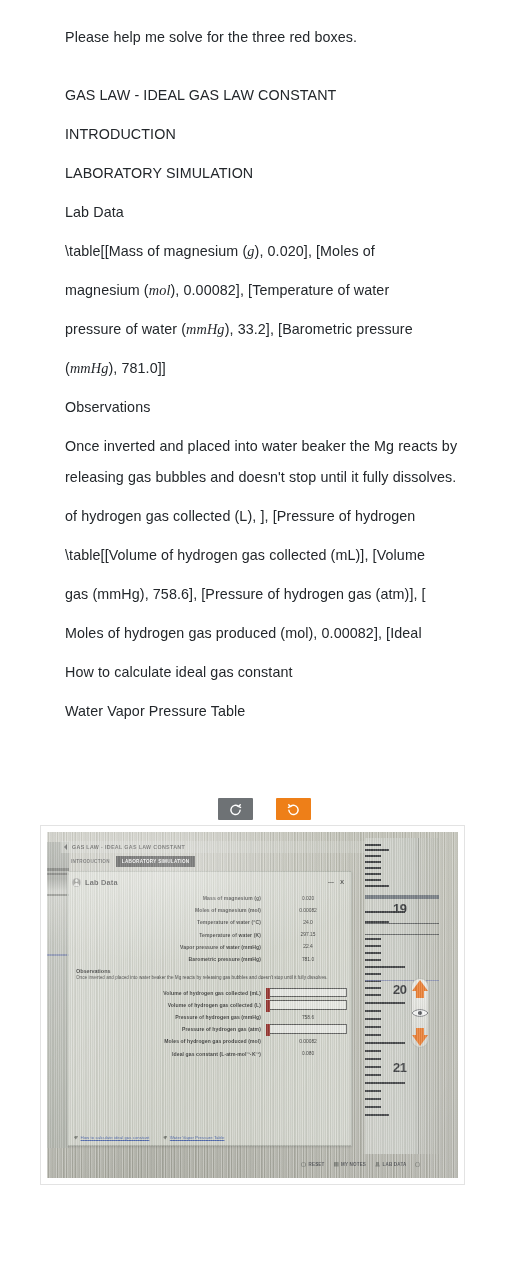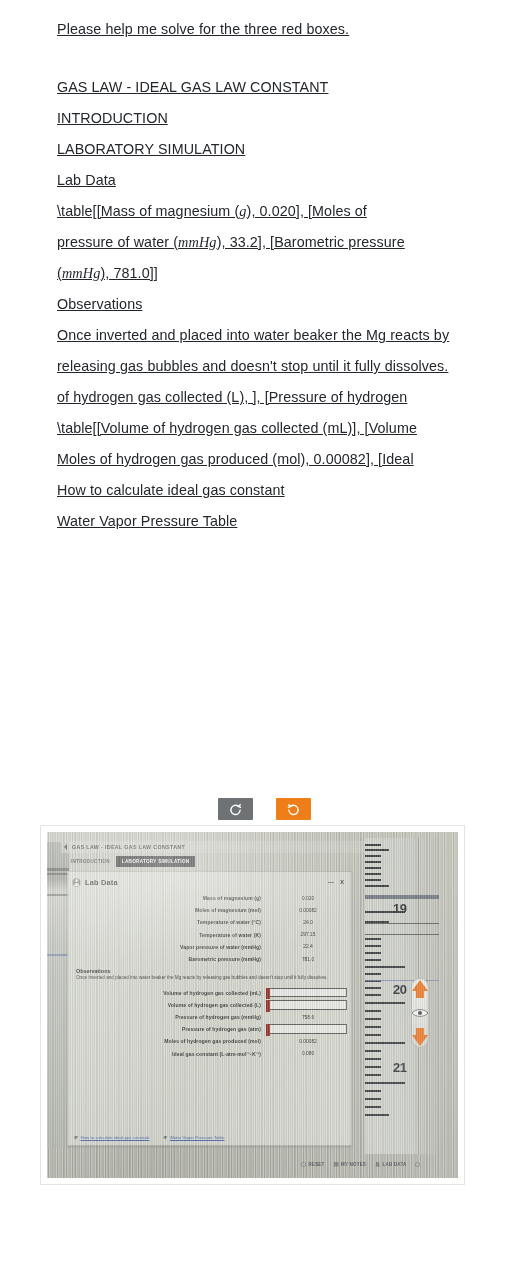--- a/index.html
+++ b/index.html
@@ -15,21 +15,21 @@
 
   
   .qtext {
     padding: 14px 34px 0 57px;
     font-size: 14.3px;
     line-height: 31px;
     color:#23272b;
     letter-spacing:0.1px;
   }
   .qtext .intro { margin-bottom: 27px; }
-  .qtext p { margin:0;text-decoration:underline; }
+  .qtext p { margin:8px; }
   .mi { font-family:"Liberation Serif", serif; font-style:italic; }
   .mu { font-family:"Liberation Serif", serif; font-style:normal; }
   sup.exp { font-size:0.62em; vertical-align: super; line-height:0;
             font-family:"Liberation Serif", serif; font-style:normal; }
 
   
   .tools {
     position:absolute; left:0; right:0; top:798px;
     display:flex; justify-content:center; gap:23px;
   }
@@ -240,28 +240,30 @@
 
 <div class="qtext">
   <p class="intro">Please help me solve for the three red boxes.</p>
 
   <p>GAS LAW  -  IDEAL GAS LAW CONSTANT</p>
   <p>INTRODUCTION</p>
   <p>LABORATORY SIMULATION</p>
   <p>Lab Data</p>
 
   <p><span>\table[[Mass of magnesium (</span><span class="mi">g</span><span>), 0.020], [Moles of</span></p>
+  <p><span>magnesium (</span><span class="mi">mol</span><span>), 0.00082], [Temperature of water</span></p>
   <p><span>pressure of water (</span><span class="mi">mmHg</span><span>), 33.2], [Barometric pressure</span></p>
   <p>(<span class="mi">mmHg</span><span>), 781.0]]</span></p>
 
   <p>Observations</p>
   <p>Once inverted and placed into water beaker the Mg reacts by releasing gas bubbles and doesn't stop until it fully dissolves.</p>
 
   <p>of hydrogen gas collected (L), ], [Pressure of hydrogen</p>
   <p>\table[[Volume of hydrogen gas collected (mL)], [Volume</p>
+  <p>gas (mmHg), 758.6], [Pressure of hydrogen gas (atm)], [</p>
   <p>Moles of hydrogen gas produced (mol), 0.00082], [Ideal</p>
 
   <p>How to calculate ideal gas constant</p>
   <p>Water Vapor Pressure Table</p>
 </div>
 
 <div class="tools">
   <button class="tbtn gray" title="rotate left">
     <span>
       <svg width="13" height="13" viewBox="0 0 24 24" fill="none" stroke="#ffffff" stroke-width="2.6" stroke-linecap="round">

